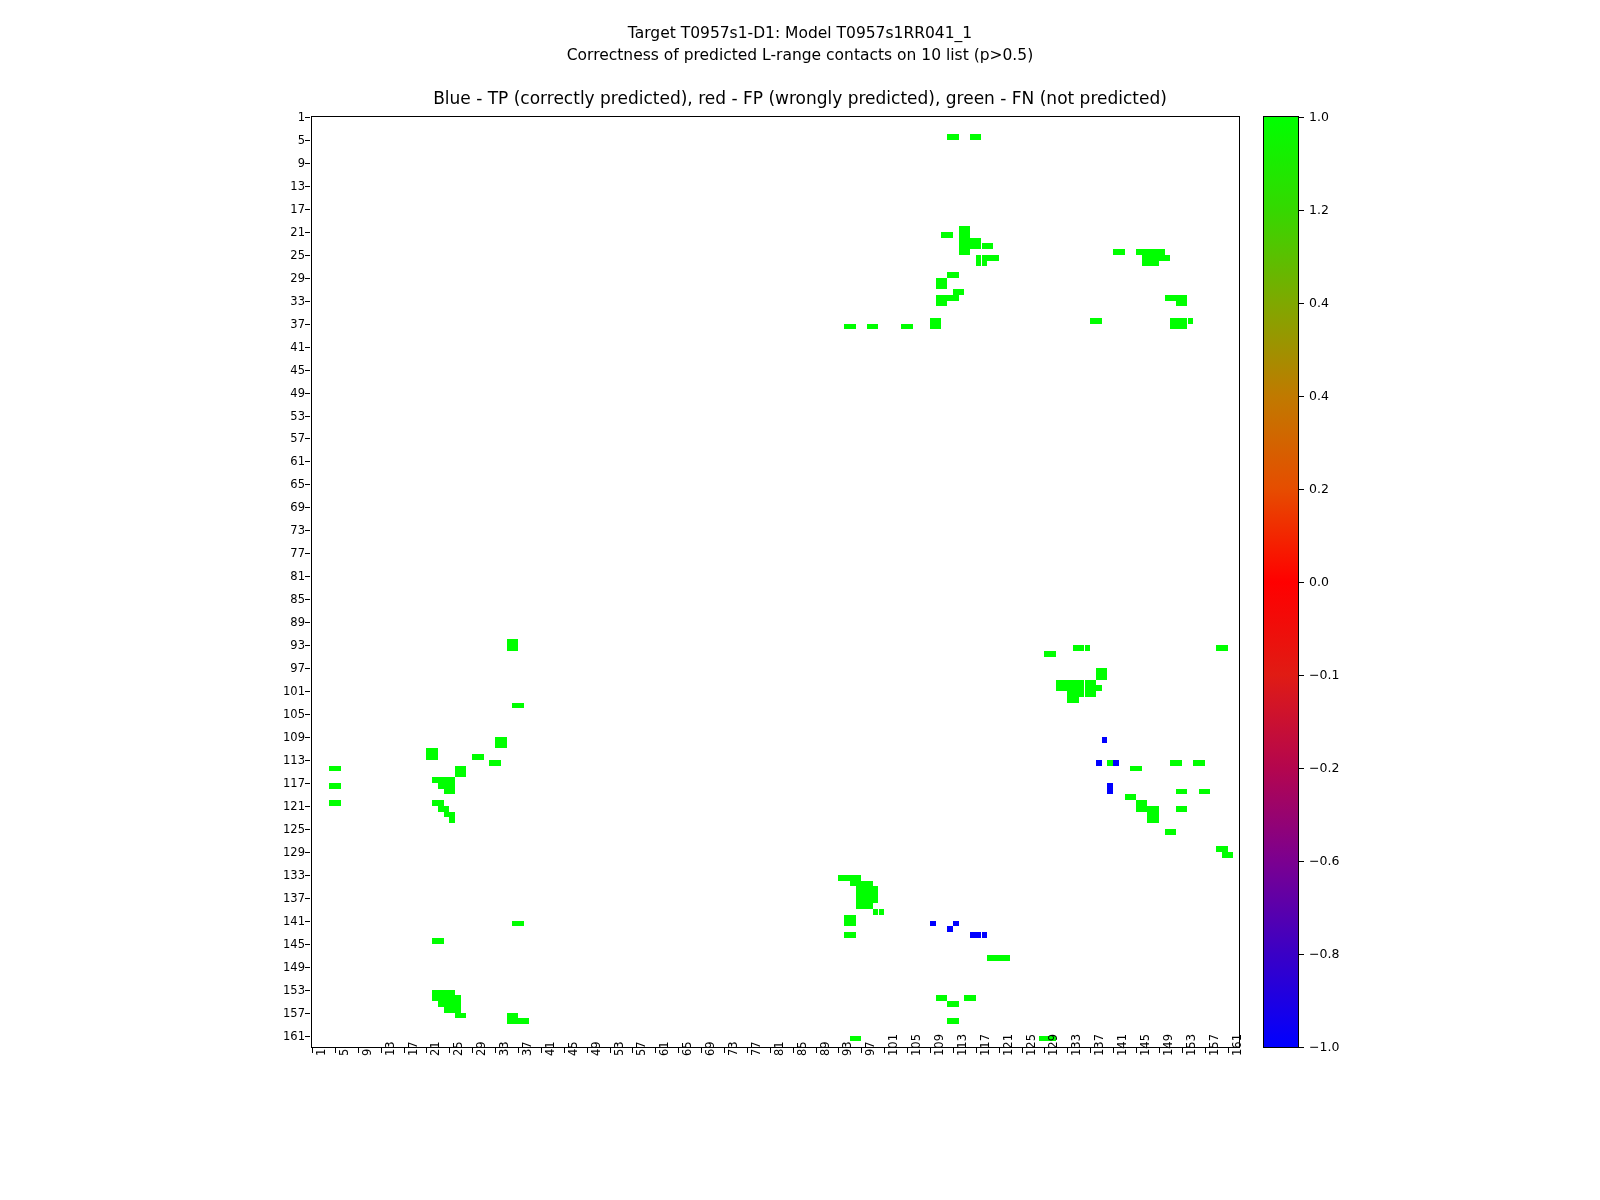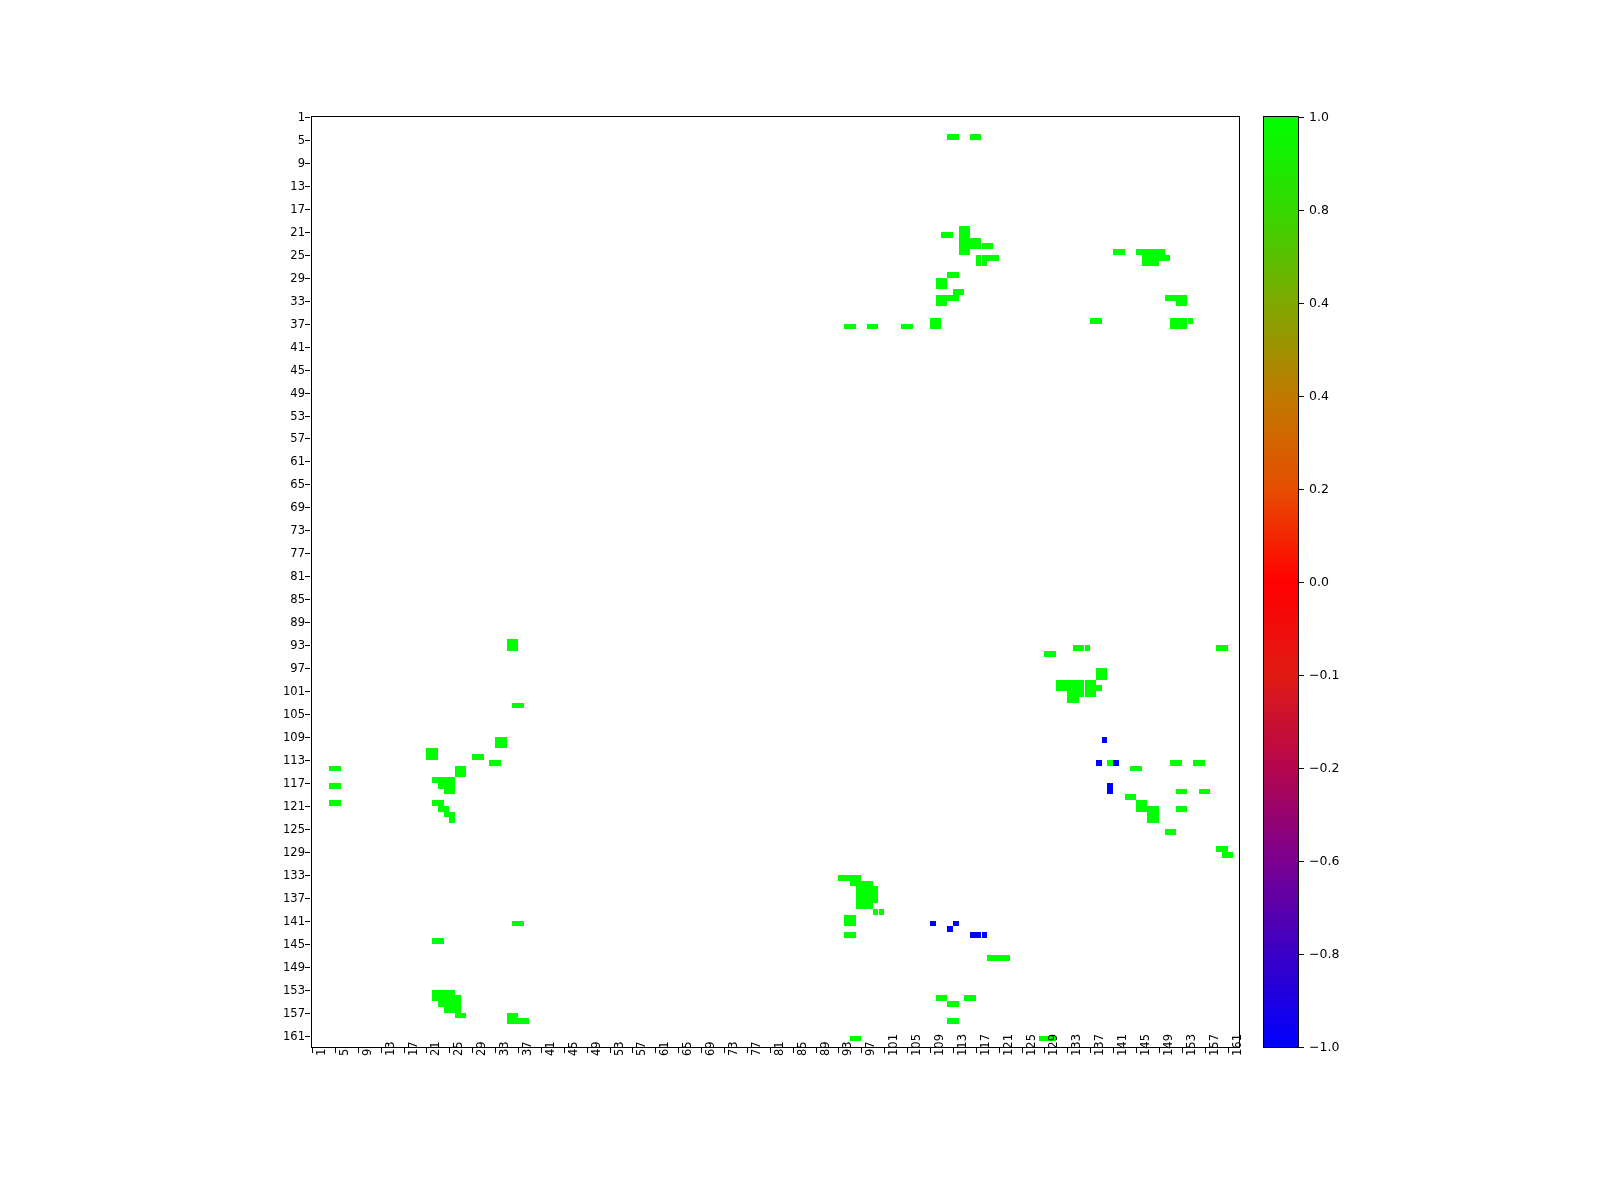--- a/index.html
+++ b/index.html
@@ -161,21 +161,26 @@
     width: 5px;
     height: 1px;
     background: #000;
   }
 </style>
 </head>
 <body>
 
 <div id="root">
 
-
+  <div class="title-block">
+    <div>Target T0957s1-D1: Model T0957s1RR041_1</div>
+    <div>Correctness of predicted L-range contacts on 10 list (p&gt;0.5)</div>
+  </div>
+
+  <div class="subtitle-block">Blue - TP (correctly predicted), red - FP (wrongly predicted), green - FN (not predicted)</div>
 
   <div id="plot-frame">
     <div id="cells-layer">
         <div class="cell" style="left: 17.1667px; top: 648.704px; width: 5.72222px; height: 5.74074px; background: rgb(0, 255, 0);"></div>
         <div class="cell" style="left: 17.1667px; top: 665.926px; width: 5.72222px; height: 5.74074px; background: rgb(0, 255, 0);"></div>
         <div class="cell" style="left: 17.1667px; top: 683.148px; width: 5.72222px; height: 5.74074px; background: rgb(0, 255, 0);"></div>
         <div class="cell" style="left: 22.8889px; top: 648.704px; width: 5.72222px; height: 5.74074px; background: rgb(0, 255, 0);"></div>
         <div class="cell" style="left: 22.8889px; top: 665.926px; width: 5.72222px; height: 5.74074px; background: rgb(0, 255, 0);"></div>
         <div class="cell" style="left: 22.8889px; top: 683.148px; width: 5.72222px; height: 5.74074px; background: rgb(0, 255, 0);"></div>
         <div class="cell" style="left: 114.444px; top: 631.481px; width: 5.72222px; height: 5.74074px; background: rgb(0, 255, 0);"></div>
@@ -625,21 +630,21 @@
       <div class="xtickmark" style="left: 870.778px;"></div>
       <div class="xtickmark" style="left: 893.667px;"></div>
       <div class="xtickmark" style="left: 916.556px;"></div>
     </div>
 
   <div id="colorbar"></div>
   <div id="colorbar-ticks">
       <div class="cbtickmark" style="top: 1px;"></div>
       <div class="cbtick" style="top: -5px;">1.0</div>
       <div class="cbtickmark" style="top: 94px;"></div>
-      <div class="cbtick" style="top: 88px;">0.8</div>
+      <div class="cbtick" style="top: 88px;">1.2</div>
       <div class="cbtickmark" style="top: 187px;"></div>
       <div class="cbtick" style="top: 181px;">0.4</div>
       <div class="cbtickmark" style="top: 280px;"></div>
       <div class="cbtick" style="top: 274px;">0.4</div>
       <div class="cbtickmark" style="top: 373px;"></div>
       <div class="cbtick" style="top: 367px;">0.2</div>
       <div class="cbtickmark" style="top: 466px;"></div>
       <div class="cbtick" style="top: 460px;">0.0</div>
       <div class="cbtickmark" style="top: 559px;"></div>
       <div class="cbtick" style="top: 553px;">−0.1</div>

